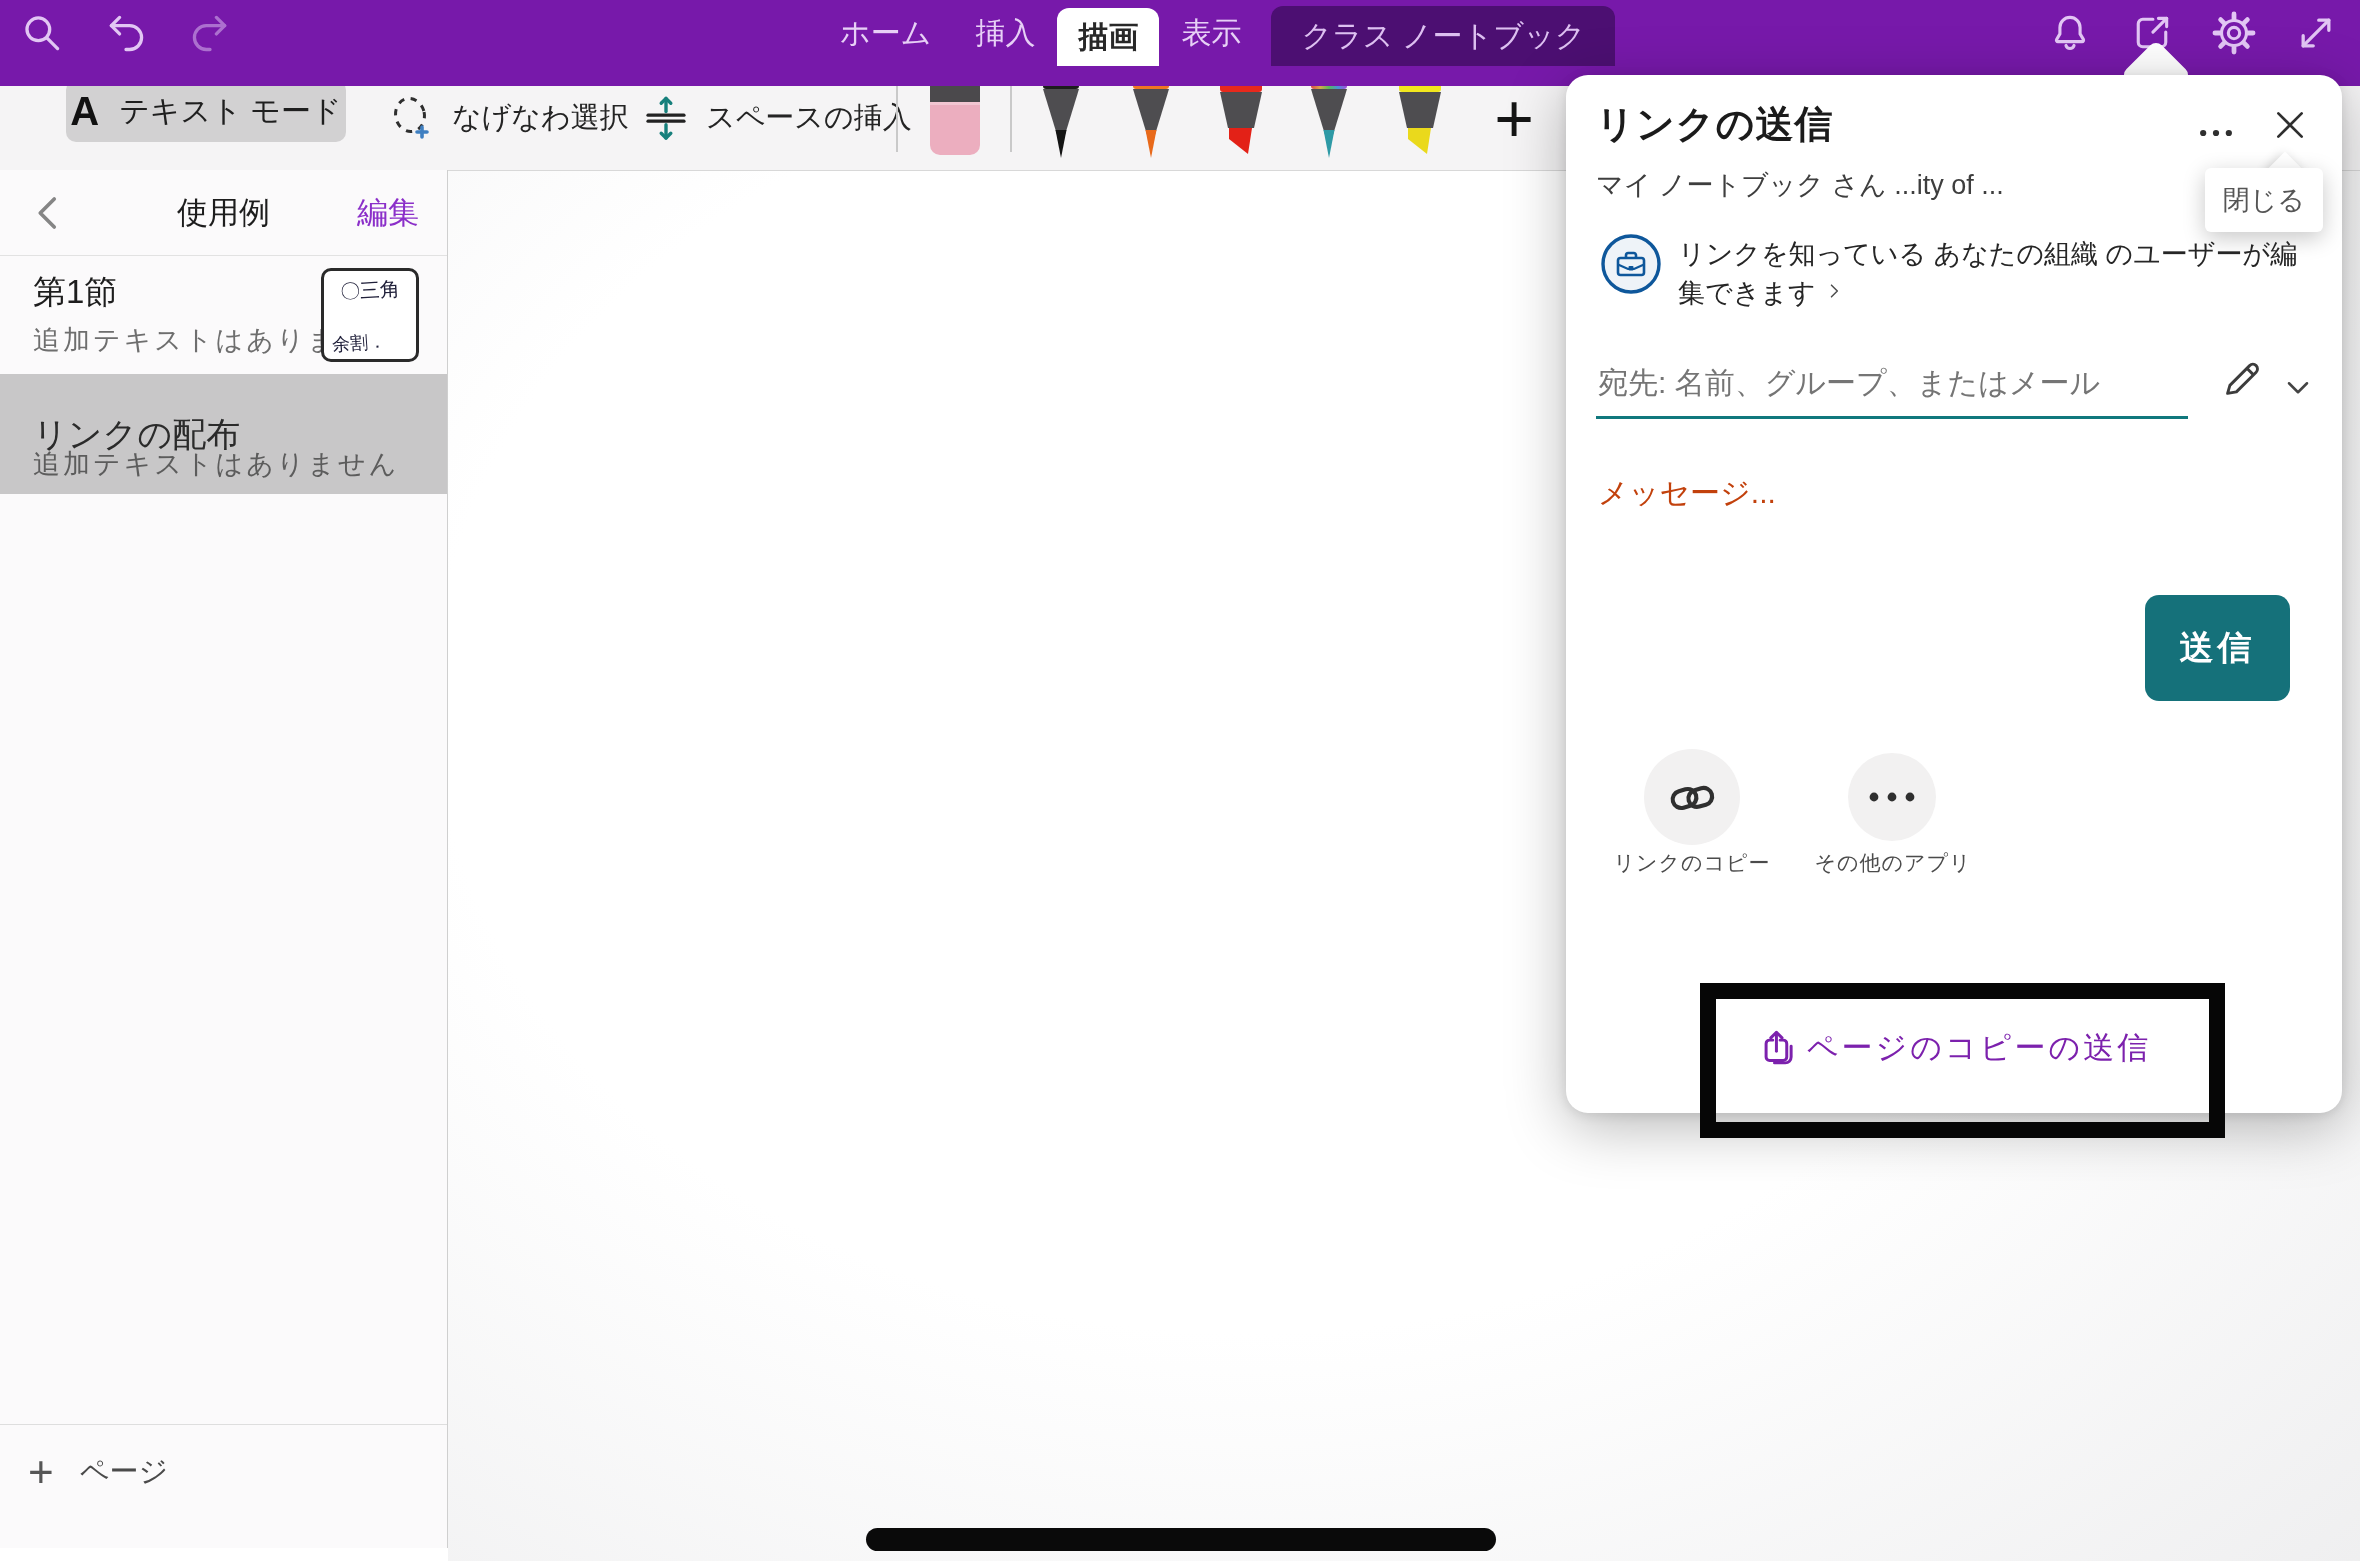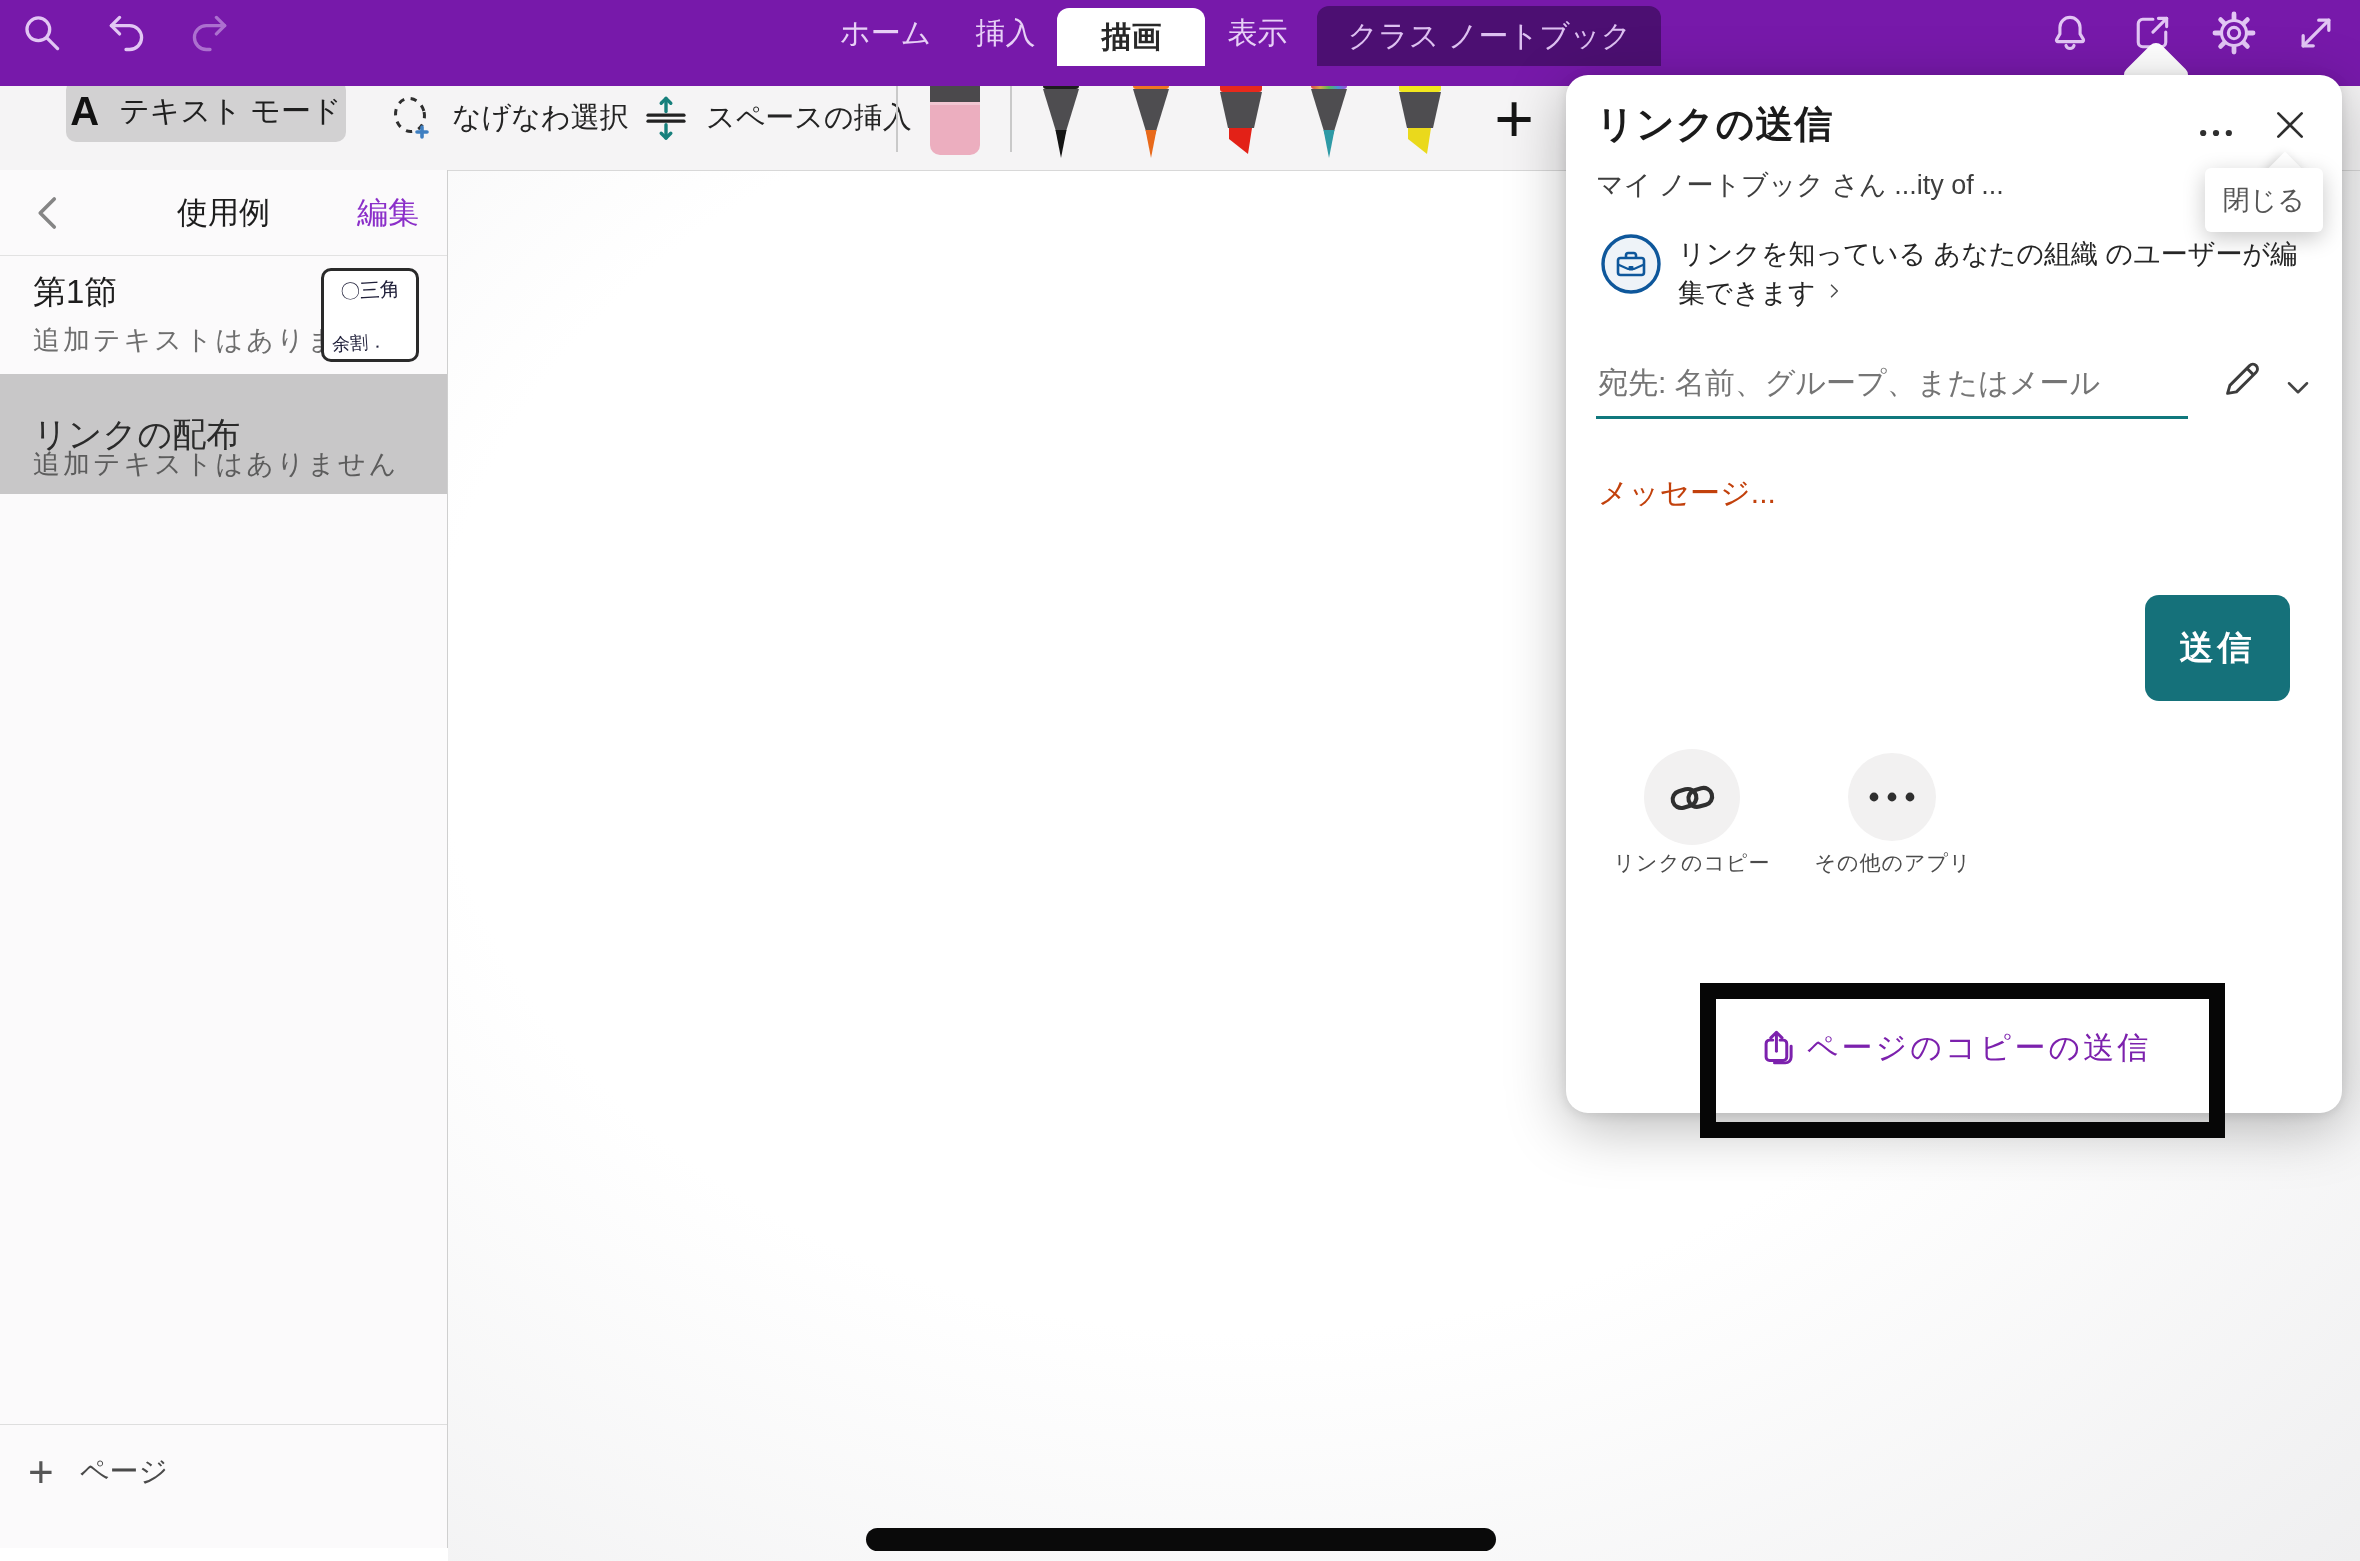--- a/index.html
+++ b/index.html
@@ -10,21 +10,21 @@
   }
   svg{display:block;}
   
   .topbar{position:absolute;left:0;top:0;width:100%;height:86px;background:#7719aa;z-index:5;}
   .tb-left{position:absolute;left:20px;top:0;height:66px;display:flex;align-items:center;gap:40px;color:#e2c6f4;}
   .tb-right{position:absolute;right:22px;top:0;height:66px;display:flex;align-items:center;gap:38px;color:#e2c6f4;}
   .tb-icon{width:44px;height:44px;}
   .dim{opacity:.5;}
   .tabs{position:absolute;left:818px;top:0;height:66px;display:flex;align-items:stretch;}
   .tab{line-height:66px;padding:0 22px;font-size:30px;color:#e7d0f6;white-space:nowrap;}
-  .tab-active{background:#ffffff;color:#282828;font-weight:700;border-radius:12px 12px 0 0;margin-top:8px;line-height:58px;padding:0 44px;}
+  .tab-active{background:#ffffff;color:#282828;font-weight:700;border-radius:12px 12px 0 0;margin-top:8px;line-height:58px;padding:0 21px;}
   .tab-dark{background:#4c0f72;color:#ddc0f1;border-radius:12px 12px 0 0;margin-top:6px;line-height:60px;padding:0 30px;margin-left:8px;}
   
   .callout-diamond{position:absolute;left:2131px;top:50px;width:50px;height:50px;background:#fff;transform:rotate(45deg);border-radius:8px;z-index:19;}
   
   .toolbar{position:absolute;left:0;top:66px;width:100%;height:104px;background:#f5f4f5;border-bottom:1px solid #d8d8d8;z-index:4;}
   .btn-textmode{position:absolute;left:66px;top:14px;width:280px;height:62px;background:#d2d1d2;border-radius:10px;
     display:flex;align-items:center;justify-content:center;gap:20px;font-size:30px;color:#1f1f1f;}
   .btn-textmode .aglyph{font-size:40px;font-weight:700;color:#111;}
   .tool-item{position:absolute;top:0;height:104px;display:flex;align-items:center;gap:16px;font-size:29px;color:#242424;}
   .tool-lasso{left:388px;}

